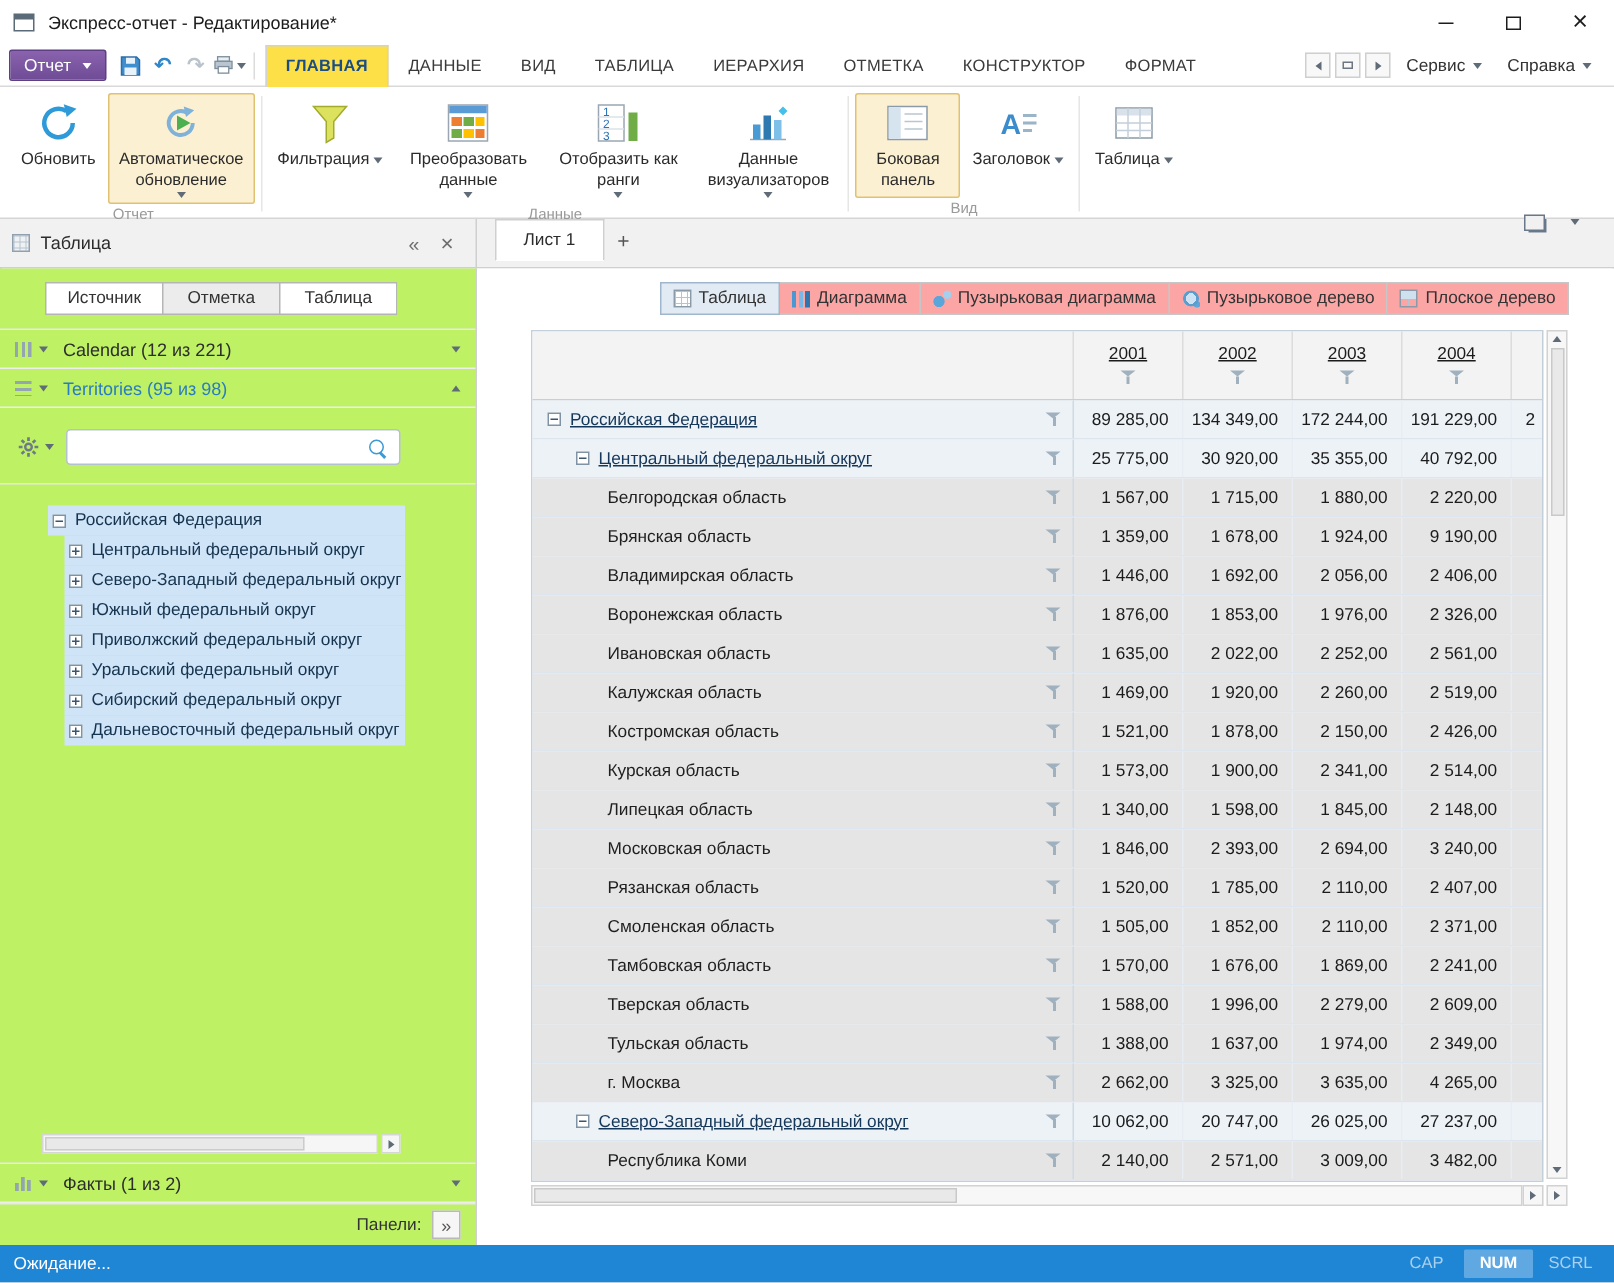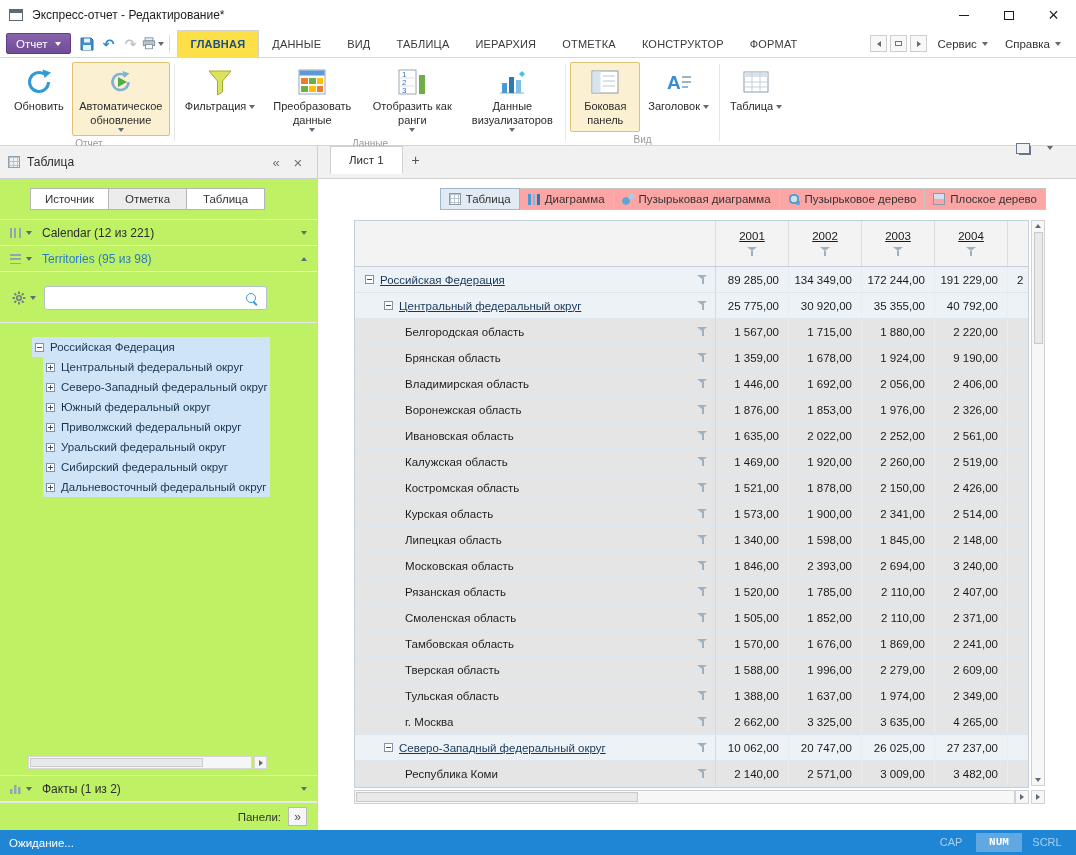--- a/index.html
+++ b/index.html
@@ -140,21 +140,21 @@
 .hscrollrow{flex:none;display:flex;margin:2px 0 0 36px;align-items:center;}
 .htrack{width:661px;height:14px;border:1px solid #d2d2d2;background:#f7f7f7;position:relative;}
 .hthumb{position:absolute;left:1px;top:1px;width:282px;height:10px;background:#e9e9e9;border:1px solid #c9c9c9;}
 .hbtn{width:14px;height:14px;border:1px solid #d2d2d2;background:#f7f7f7;display:flex;align-items:center;justify-content:center;flex:none;}
 .corner{margin-left:2px;}
 
 .statusbar{height:25px;flex:none;background:#1f86d6;display:flex;align-items:center;color:#fff;font-size:11.5px;padding-left:9px;}
 .st-sp{flex:1;}
 .inds{display:flex;align-items:center;height:100%;margin-right:6px;}
 .ind{width:46px;text-align:center;font-size:11px;color:#a9cfee;height:19px;line-height:19px;border-radius:1px;margin-left:2px;}
-.ind.on{background:#5fa8e2;color:#fff;font-weight:bold;font-family:Liberation Mono, monospace;}
+.ind.on{background:#5fa8e2;color:#fff;font-weight:bold;}
 </style>
 </head>
 <body>
 
 <div class="window">
 
   <div class="titlebar">
     <span class="appicon"></span>
     <span class="title">Экспресс-отчет - Редактирование*</span>
     <span class="tb-sp"></span>

